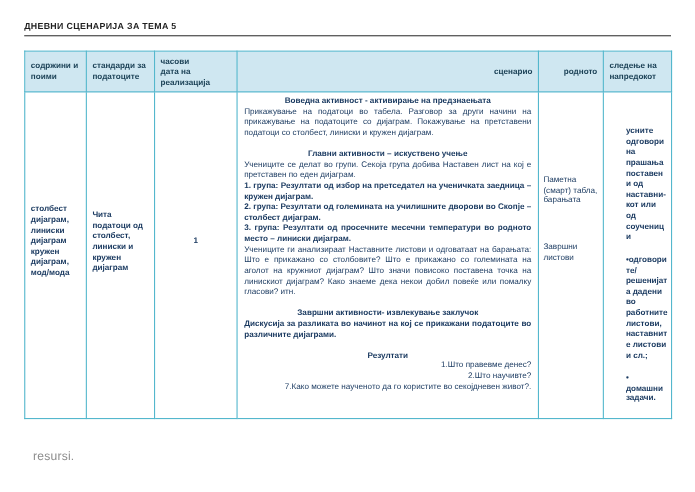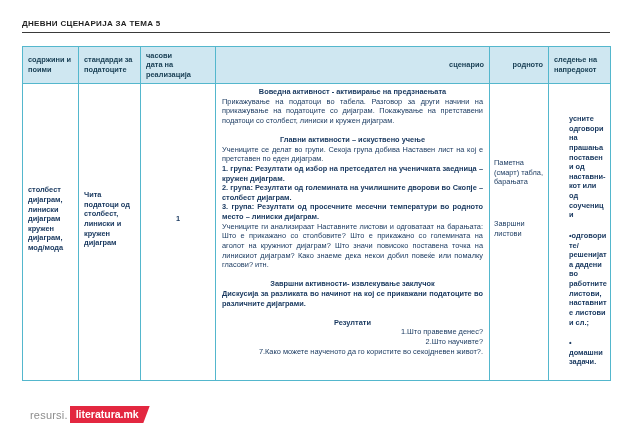--- a/index.html
+++ b/index.html
@@ -112,14 +112,13 @@
         <p class="mon-item">усните одговори на прашања поставени од наставни-кот или од соученици</p>
         <p class="mon-item">•одговорите/решенијата дадени во работните листови, наставните листови и сл.;</p>
         <p class="mon-item">• домашни задачи.</p>
       </td>
     </tr>
   </tbody>
 </table>
 
 <div class="footer">
   <span class="brand-prefix">resursi.</span>
-  <span class="brand-flag"><span>literatura.mk</span></span>
 </div>
 
 </body></html>

